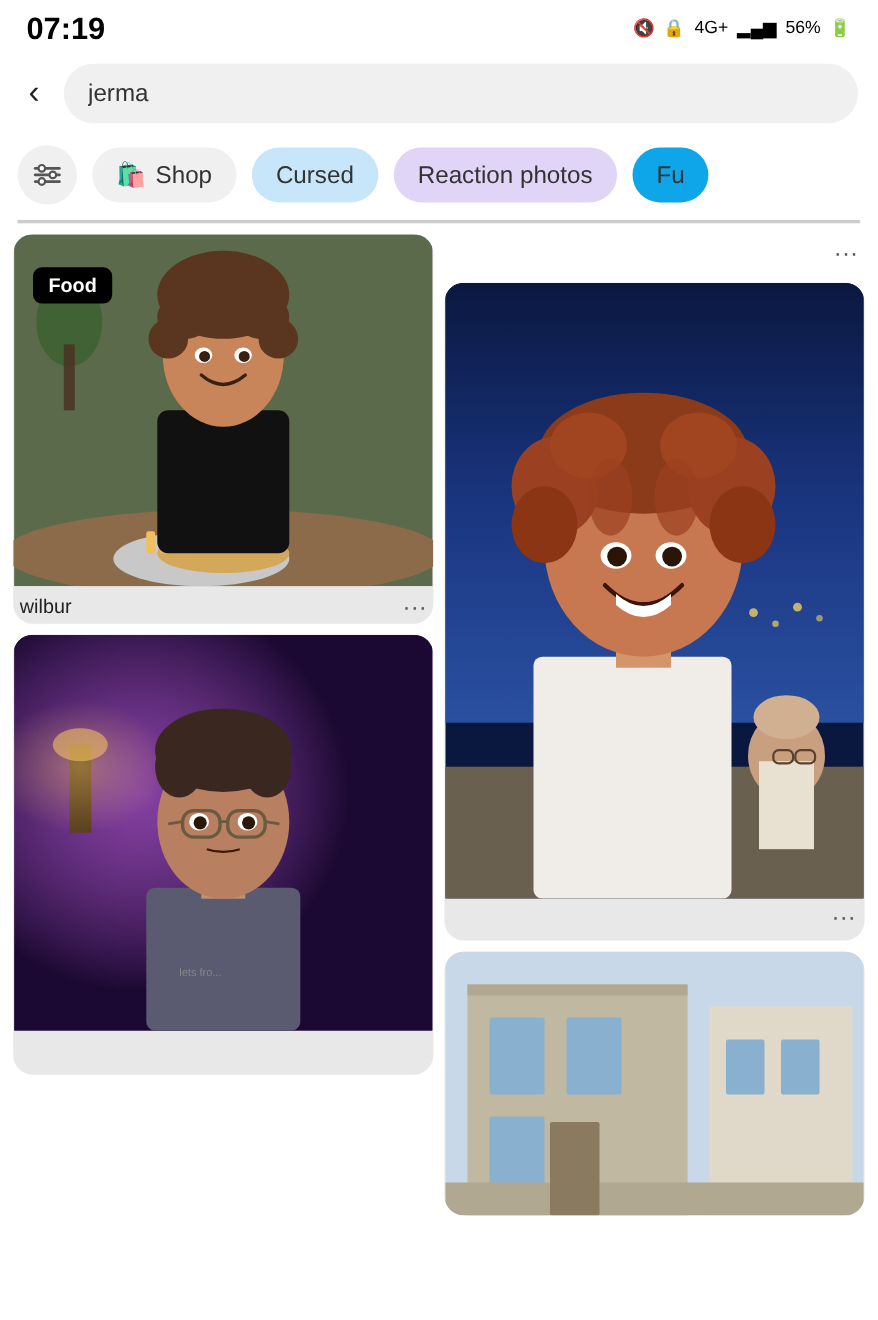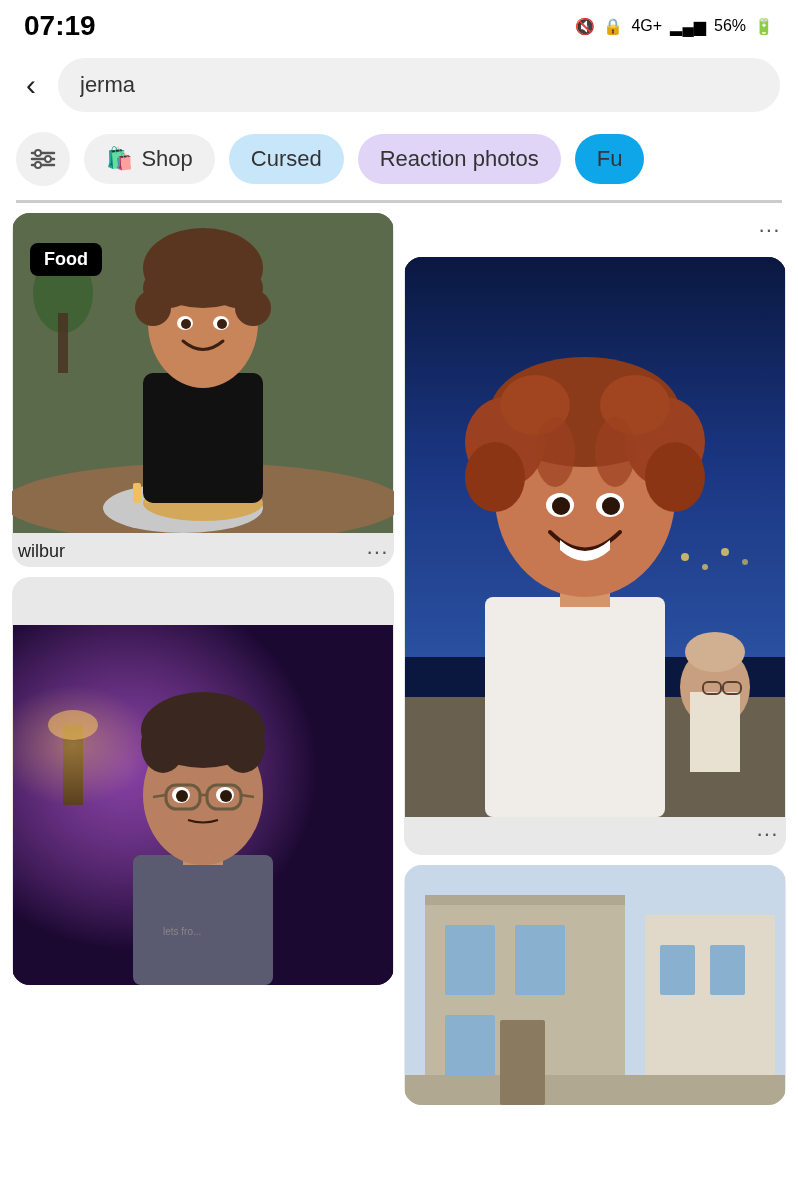--- a/index.html
+++ b/index.html
@@ -279,21 +279,21 @@
         
         <div class="food-tag">Food</div>
       </div>
       <div class="pin-label-row">
         <span class="pin-label">wilbur</span>
         <span class="pin-more">···</span>
       </div>
     </div>
 
     <div class="pin-card">
-      <div style="width:100%; height: 360px; overflow:hidden;margin-top:48px;">
+      <div style="width:100%; height: 400px; overflow:hidden;">
         <svg width="100%" height="360" viewBox="0 0 380 360" xmlns="http://www.w3.org/2000/svg">
 
           <rect width="380" height="360" fill="#2d1045"></rect>
           <radialGradient id="purpleGlow" cx="30%" cy="40%">
             <stop offset="0%" stop-color="#c060e0" stop-opacity="0.6"></stop>
             <stop offset="100%" stop-color="#1a0830" stop-opacity="0.9"></stop>
           </radialGradient>
           <rect width="380" height="360" fill="url(#purpleGlow)"></rect>
 
           <rect x="50" y="100" width="20" height="80" fill="#5a4020"></rect>

